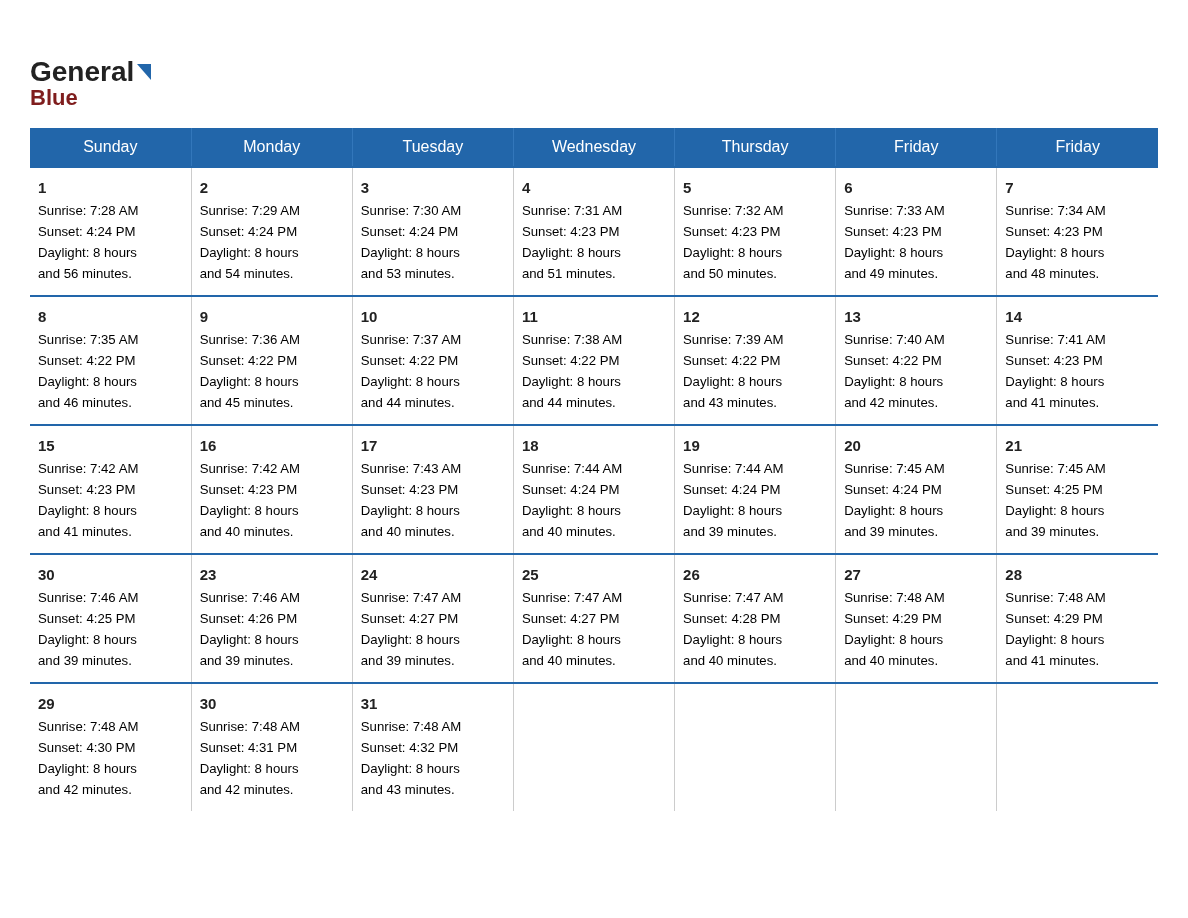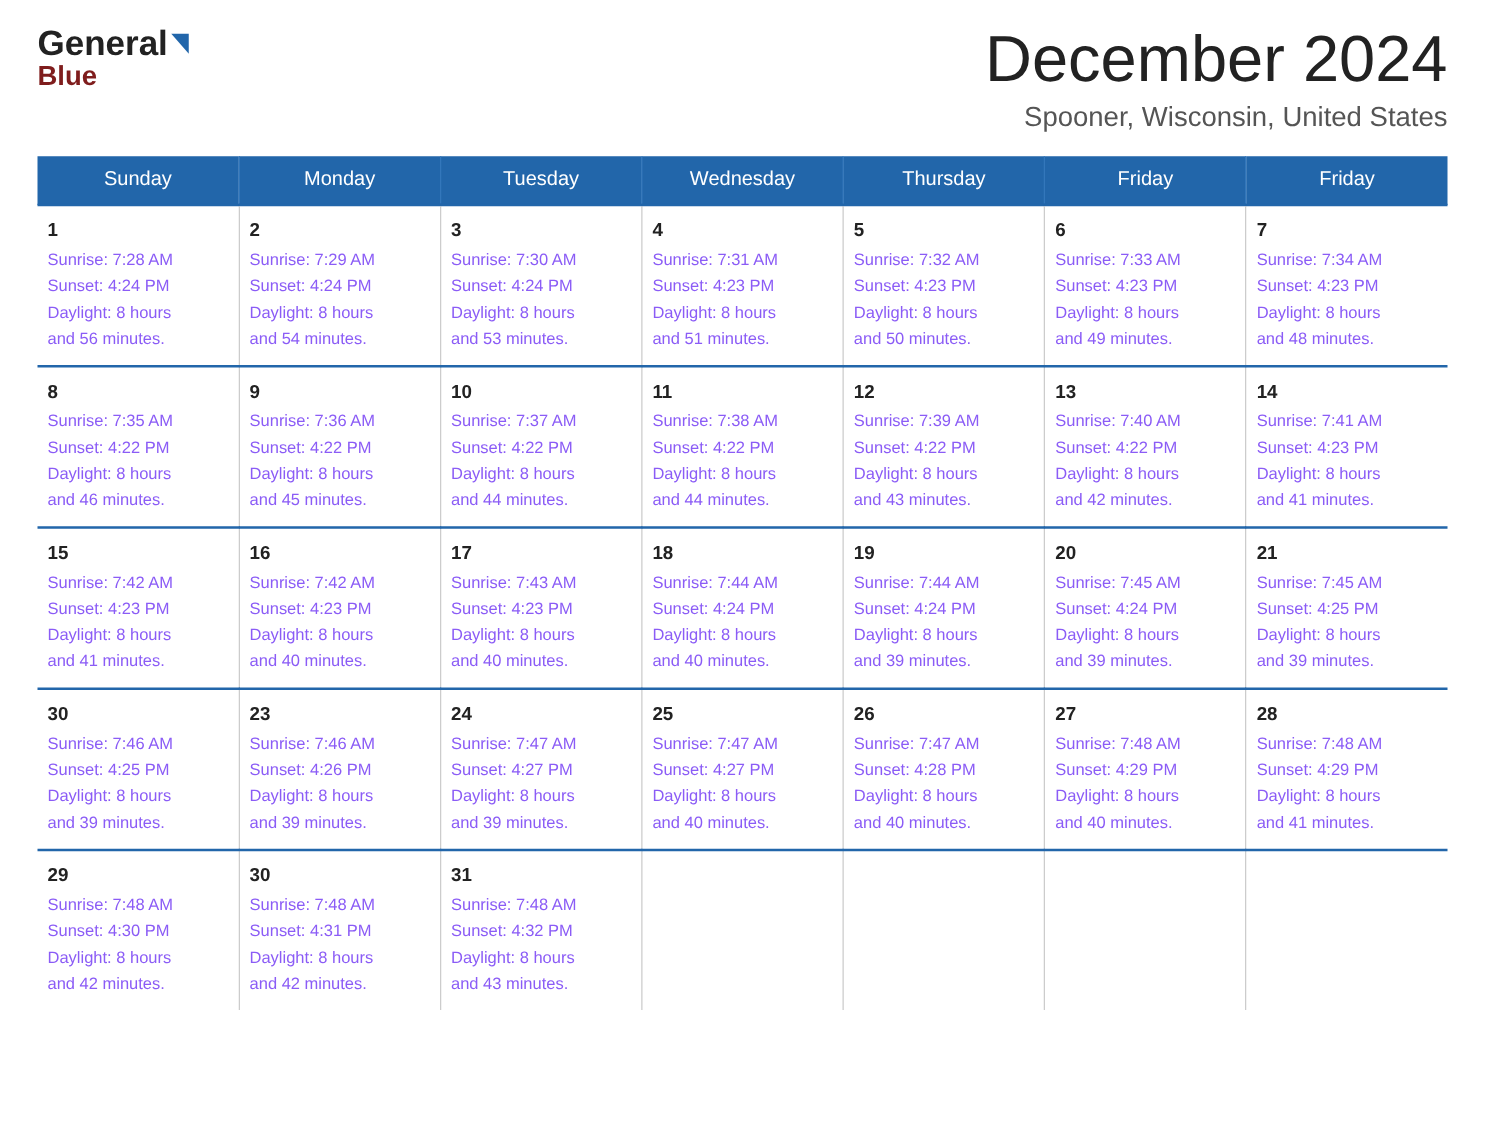--- a/index.html
+++ b/index.html
@@ -19,20 +19,21 @@
     }
     .logo {
       display: flex;
       flex-direction: column;
       line-height: 1.1;
     }
     .logo-top {
       font-size: 28px;
       font-weight: bold;
       color: #222;
+      margin-top: 37px;
     }
     .logo-top span.blue-arrow {
       display: inline-block;
       width: 0;
       height: 0;
       border-left: 14px solid transparent;
       border-right: 0px solid transparent;
       border-top: 16px solid #2266aa;
       margin-left: 3px;
       vertical-align: middle;
@@ -89,36 +90,32 @@
     }
     tbody td:last-child { border-right: none; }
     .day-num {
       font-size: 15px;
       font-weight: bold;
       display: block;
       margin-bottom: 2px;
     }
     .day-info {
       font-size: 13.2px;
-      color: #8b5cf6;
+      color: #000000;
     }
   </style>
 </head>
 <body>
 
 <div class="header">
   <div class="logo">
     <div class="logo-top">
       <span>General</span><span class="blue-arrow"></span>
     </div>
     <div class="logo-bottom">Blue</div>
-  </div>
-  <div class="title-block">
-    <div class="main-title">December 2024</div>
-    <div class="subtitle">Spooner, Wisconsin, United States</div>
   </div>
 </div>
 
 <table>
   <thead>
     <tr>
     <th>Sunday</th>
         <th>Monday</th>
         <th>Tuesday</th>
         <th>Wednesday</th>

